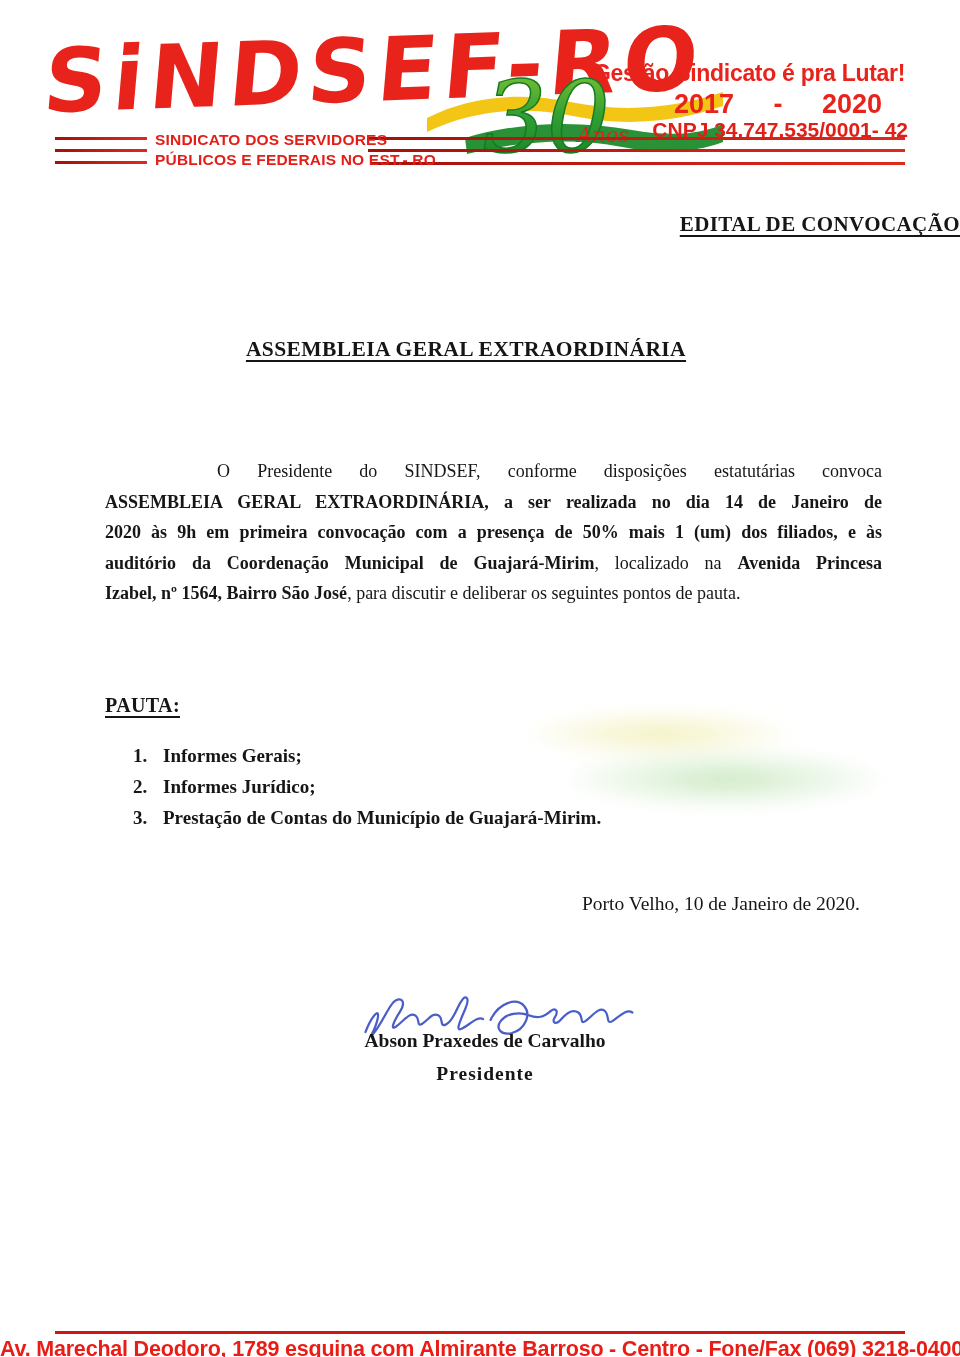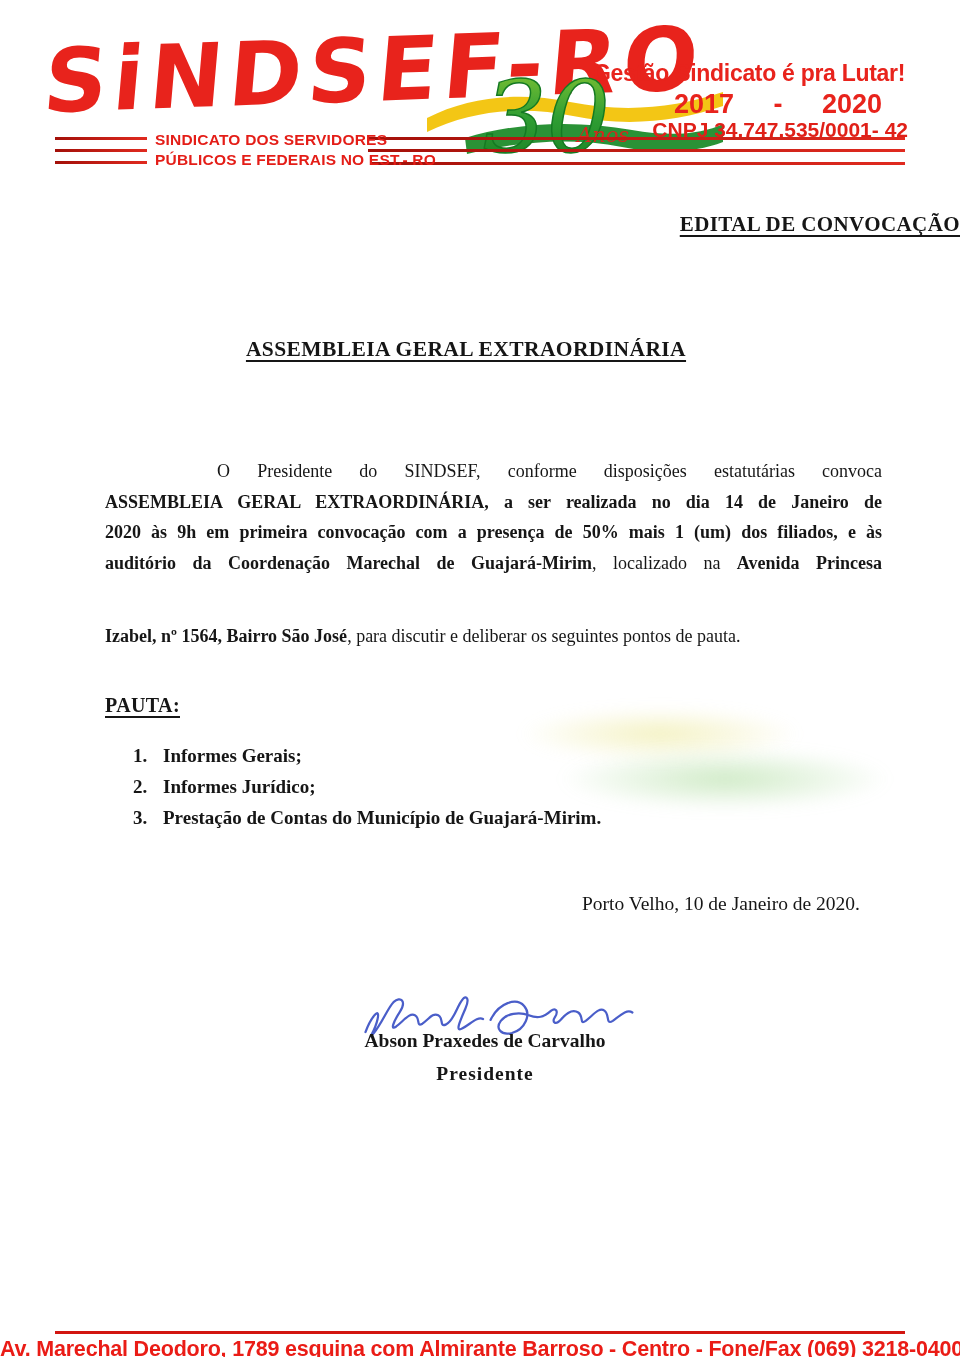--- a/index.html
+++ b/index.html
@@ -58,21 +58,21 @@
   
   .doc-title{position:absolute;top:212px;left:0;width:960px;text-align:right;
     font-size:21px;font-weight:bold;letter-spacing:0.4px;}
   .doc-subtitle{position:absolute;top:337px;left:0;width:932px;text-align:center;
     font-size:21.5px;font-weight:bold;letter-spacing:0.4px;}
   .uline{text-decoration:underline;text-decoration-thickness:2px;text-underline-offset:4px;}
   .paragraph{position:absolute;left:105px;top:456px;width:777px;
     font-size:18px;line-height:30.5px;}
   .pline{text-align:justify;text-align-last:justify;white-space:normal;}
   .pline.first{text-indent:112px;}
-  .pline.last{text-align:left;text-align-last:left;margin-top:43px;}
+  .pline.last{text-align:left;text-align-last:left;}
   .b{font-weight:bold;}
   .watermark{position:absolute;border-radius:50%;filter:blur(7px);pointer-events:none;}
   .wm1{left:520px;top:708px;width:280px;height:52px;
     background:radial-gradient(closest-side,rgba(230,225,120,0.45),rgba(230,225,120,0));}
   .wm2{left:560px;top:748px;width:330px;height:62px;
     background:radial-gradient(closest-side,rgba(150,210,130,0.45),rgba(150,210,130,0));}
   .pauta-heading{position:absolute;left:105px;top:694px;
     font-size:20px;font-weight:bold;letter-spacing:0.4px;}
   .pauta-list{position:absolute;left:133px;top:740px;font-size:19px;font-weight:bold;}
   .pauta-item{display:flex;line-height:31px;}
@@ -127,21 +127,21 @@
     </div>
   </header>
 
   <div class="doc-title"><span class="uline">EDITAL DE CONVOCAÇÃO</span></div>
   <div class="doc-subtitle"><span class="uline">ASSEMBLEIA GERAL EXTRAORDINÁRIA</span></div>
 
   <div class="paragraph">
     <div class="pline first">O Presidente do SINDSEF, conforme disposições estatutárias convoca</div>
     <div class="pline b">ASSEMBLEIA GERAL EXTRAORDINÁRIA, a ser realizada no dia 14 de Janeiro de</div>
     <div class="pline b">2020 às 9h em primeira convocação com a presença de 50% mais 1 (um) dos filiados, e às</div>
-    <div class="pline"><span class="b">auditório da Coordenação Marechal de Guajará-Mirim</span><span>, localizado na </span><span class="b">Avenida Princesa</span></div>
+    <div class="pline"><span class="b">auditório da Coordenação Municipal de Guajará-Mirim</span><span>, localizado na </span><span class="b">Avenida Princesa</span></div>
     <div class="pline last"><span class="b">Izabel, nº 1564, Bairro São José</span><span>, para discutir e deliberar os seguintes pontos de pauta.</span></div>
   </div>
 
   <div class="watermark wm1"></div>
   <div class="watermark wm2"></div>
 
   <div class="pauta-heading"><span class="uline">PAUTA:</span></div>
 
   <div class="pauta-list">
     <div class="pauta-item">

